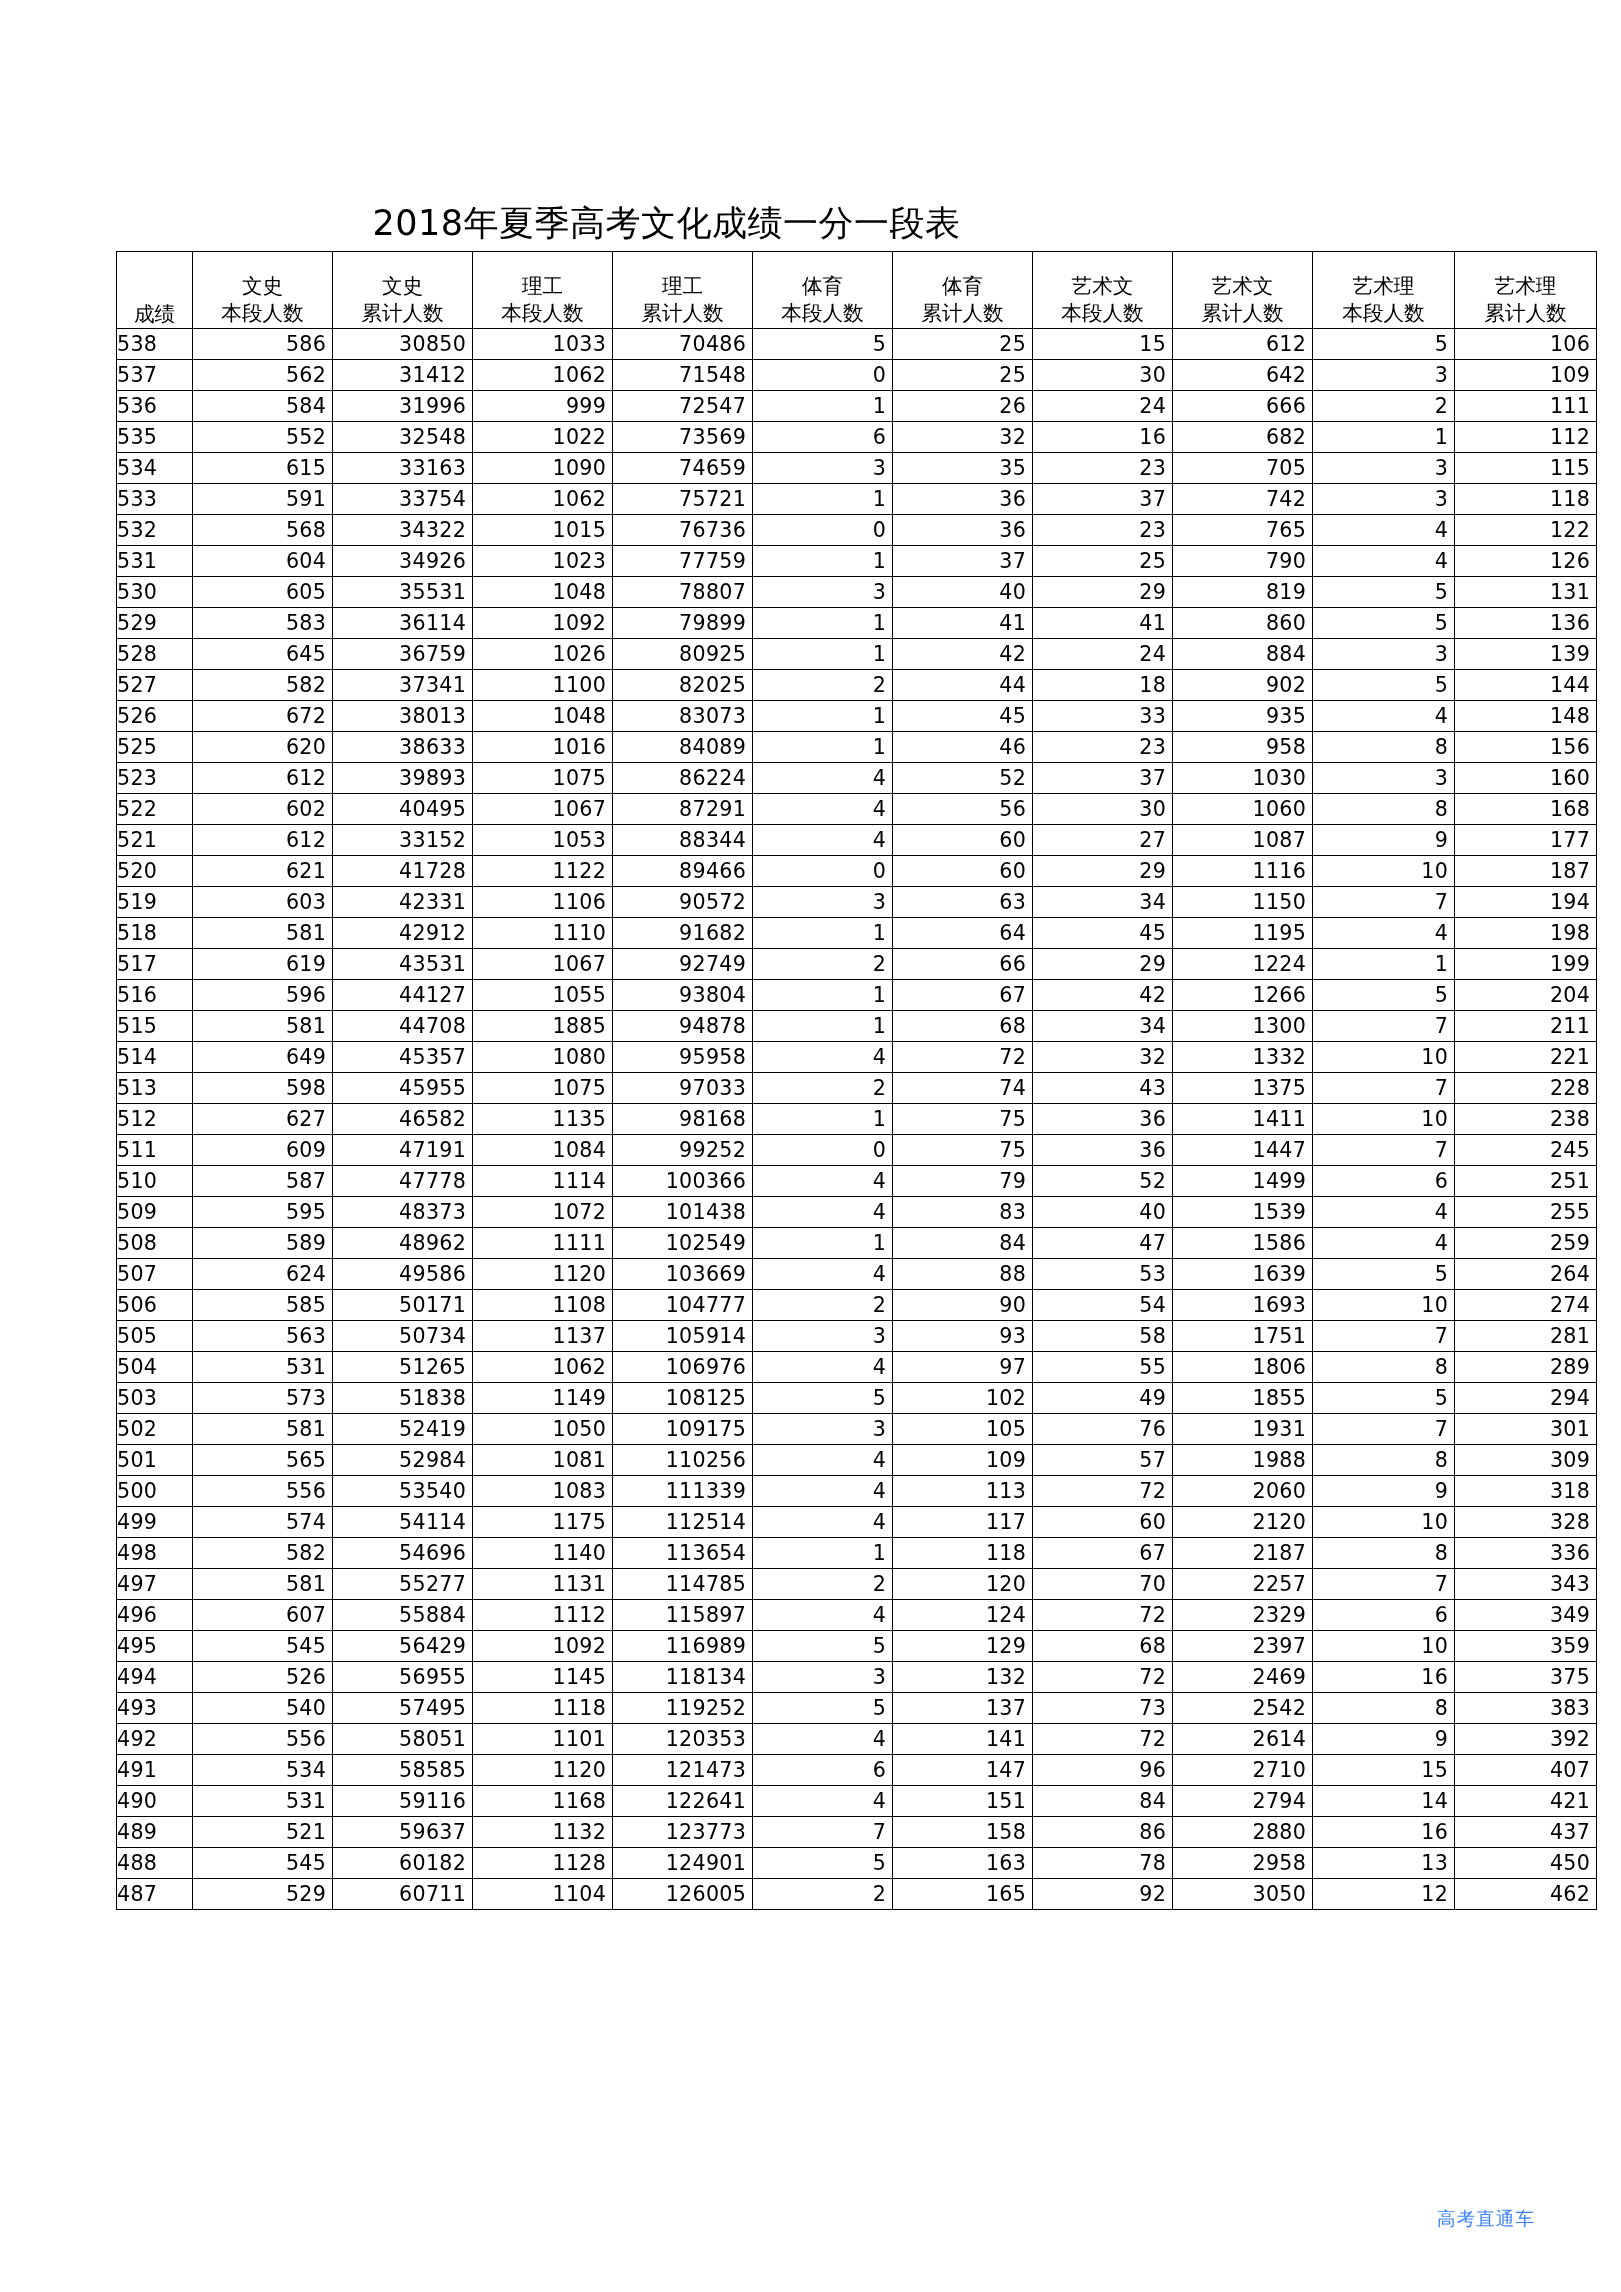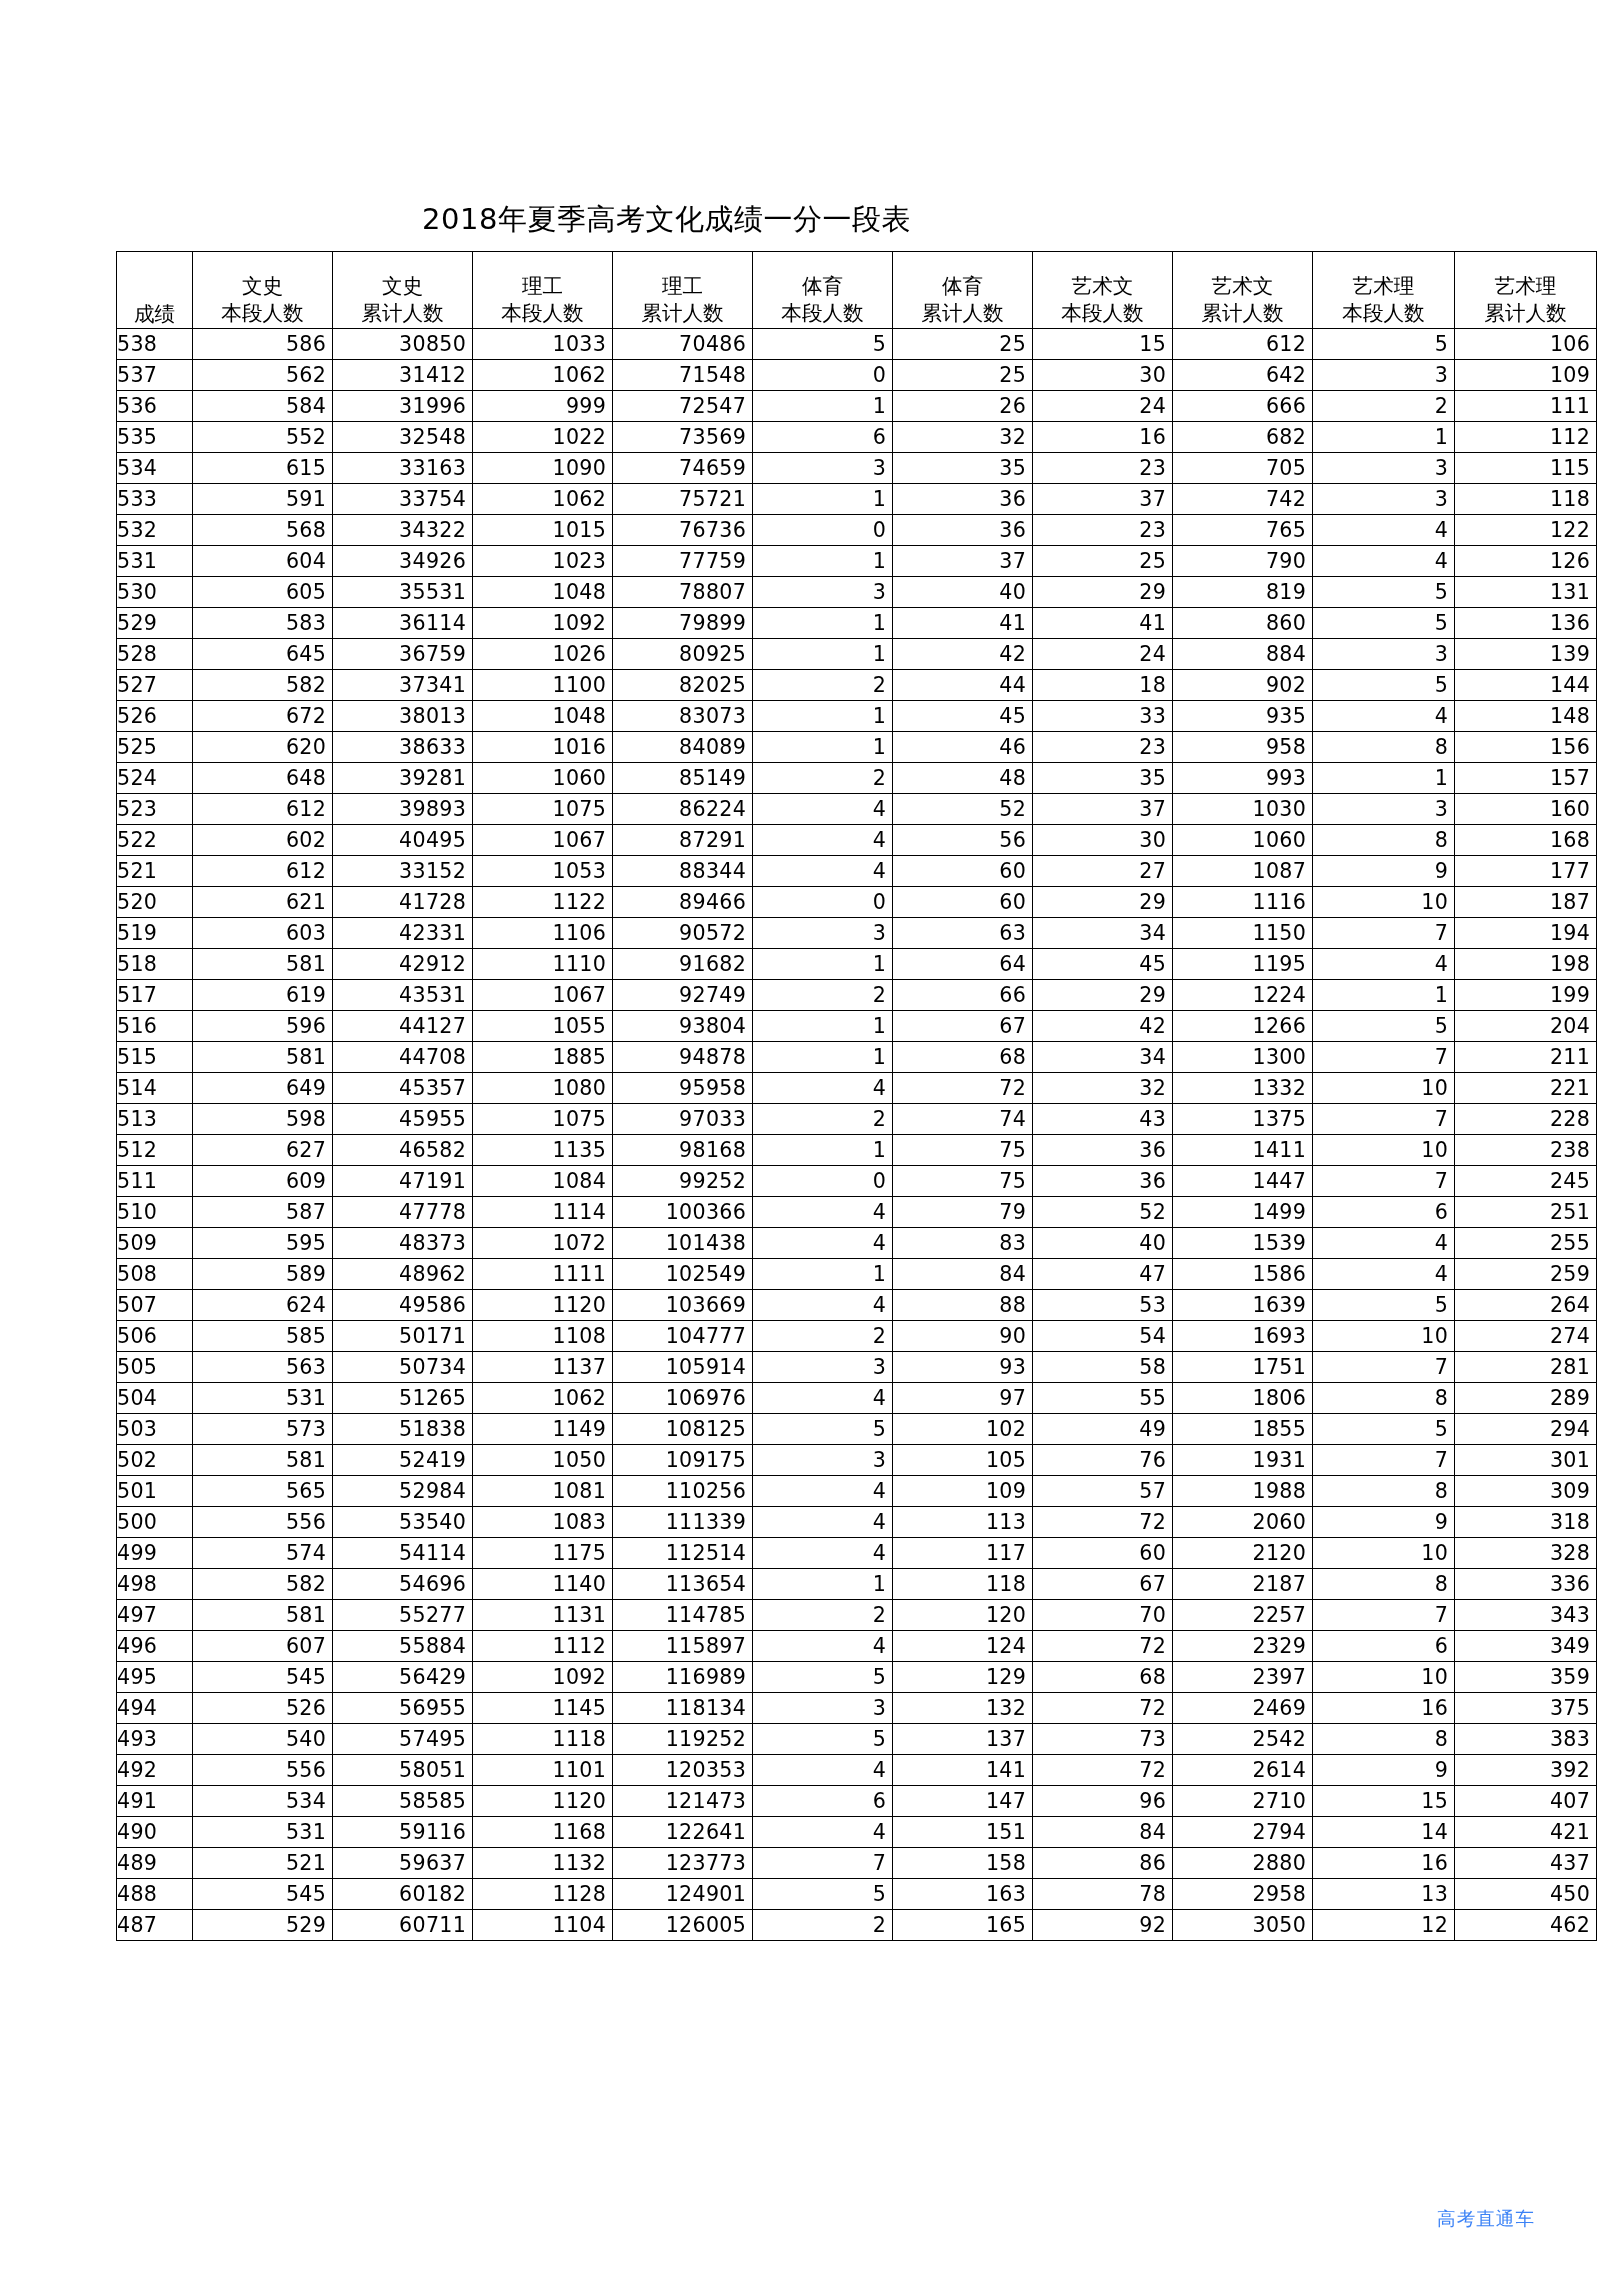--- a/index.html
+++ b/index.html
@@ -20,21 +20,21 @@
     left: 0; top: 0;
     width: 1621px;
     height: 2293px;
   }
   .doc-title {
     position: absolute;
     left: 0;
     top: 200px;
     width: 1333px;
     text-align: center;
-    font-size: 29px;
+    font-size: 35px;
     font-weight: 400;
     letter-spacing: 0.5px;
     font-family: "DejaVu Sans", "Liberation Sans", sans-serif;
   }
   table.score-table {
     position: absolute;
     left: 116px;
     top: 251px;
     border-collapse: collapse;
     table-layout: fixed;
@@ -365,33 +365,20 @@
           <td>1016</td>
           <td>84089</td>
           <td>1</td>
           <td>46</td>
           <td>23</td>
           <td>958</td>
           <td>8</td>
           <td>156</td>
         </tr>
         <tr>
-          <td class="score-cell">524</td>
-          <td>648</td>
-          <td>39281</td>
-          <td>1060</td>
-          <td>85149</td>
-          <td>2</td>
-          <td>48</td>
-          <td>35</td>
-          <td>993</td>
-          <td>1</td>
-          <td>157</td>
-        </tr>
-        <tr>
           <td class="score-cell">523</td>
           <td>612</td>
           <td>39893</td>
           <td>1075</td>
           <td>86224</td>
           <td>4</td>
           <td>52</td>
           <td>37</td>
           <td>1030</td>
           <td>3</td>

